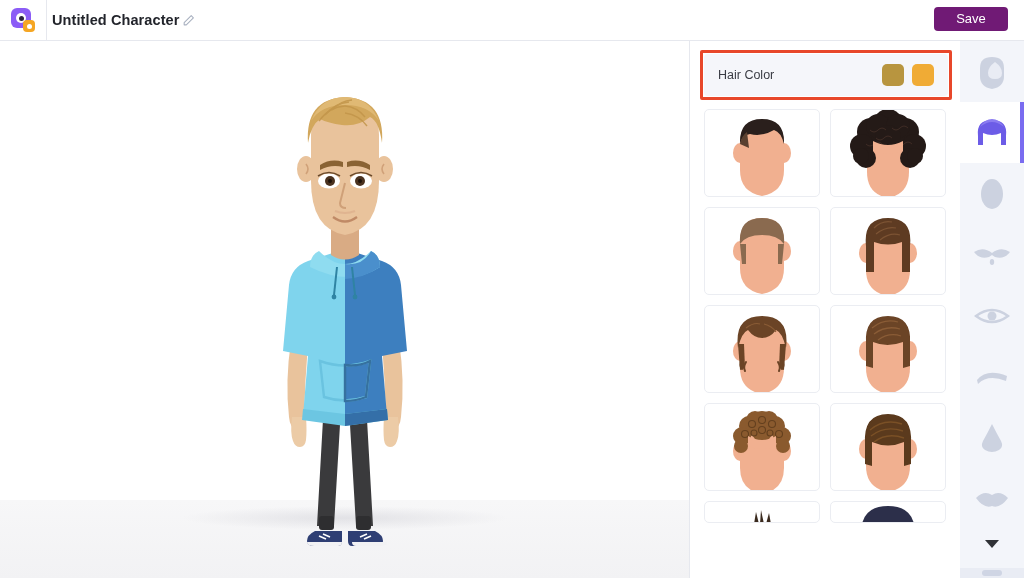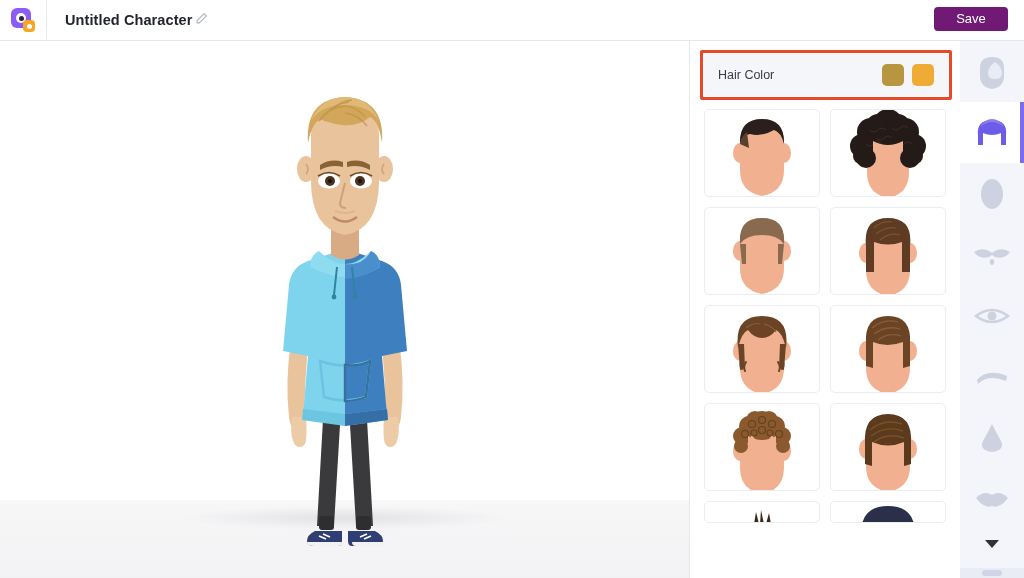--- a/index.html
+++ b/index.html
@@ -50,21 +50,21 @@
     position: absolute; right: 0px; bottom: 0px;
     width: 12px; height: 12px; border-radius: 4px;
     background: #f5a623;
   }
   .logo-badge::after {
     content: ""; position: absolute; left: 3.5px; top: 3.5px;
     width: 5px; height: 5px; border-radius: 50%;
     background: #ffffff;
   }
 
-  .title-wrap { display: flex; align-items: flex-start; gap: 2px; margin-left: 18px; }
+  .title-wrap { display: flex; align-items: center; gap: 2px; margin-left: 5px; }
   .doc-title { font-size: 14.5px; font-weight: bold; letter-spacing: .1px; color: #22242b; }
   .pencil-icon { width: 13px; height: 13px; display: block; opacity: .85; }
 
   .save-btn {
     position: absolute; right: 16px; top: 7px;
     width: 74px; height: 24px;
     background: #701a75; color: #ffffff;
     border: none; border-radius: 4px;
     font-family: "Liberation Sans", sans-serif;
     font-size: 13px; line-height: 24px;

